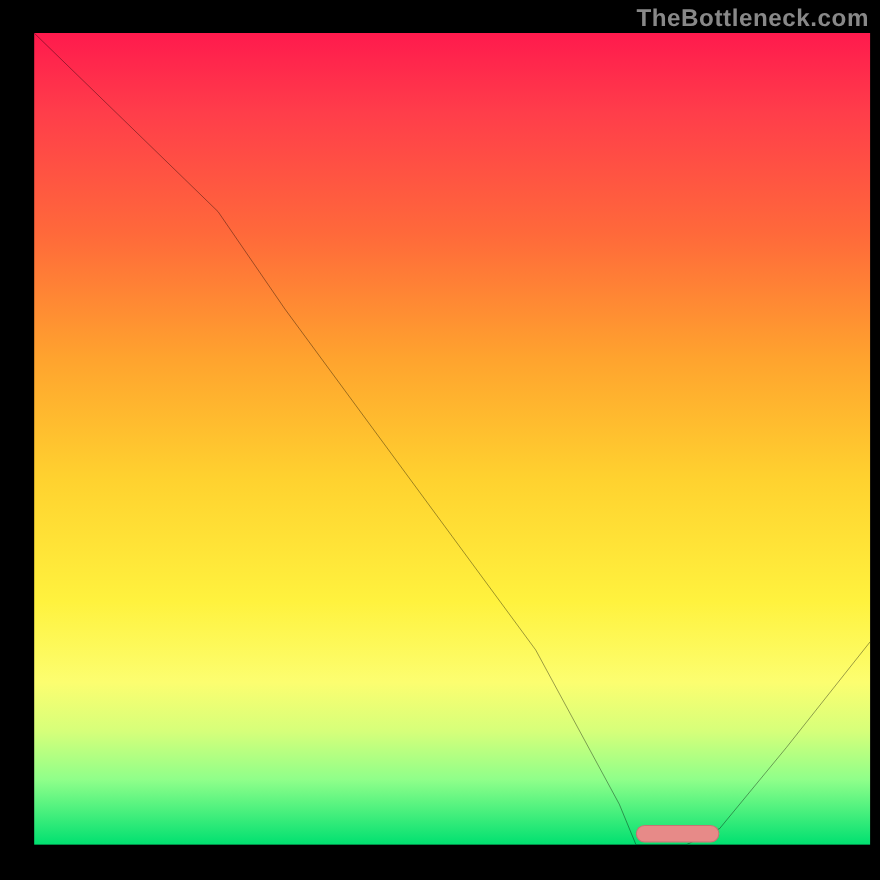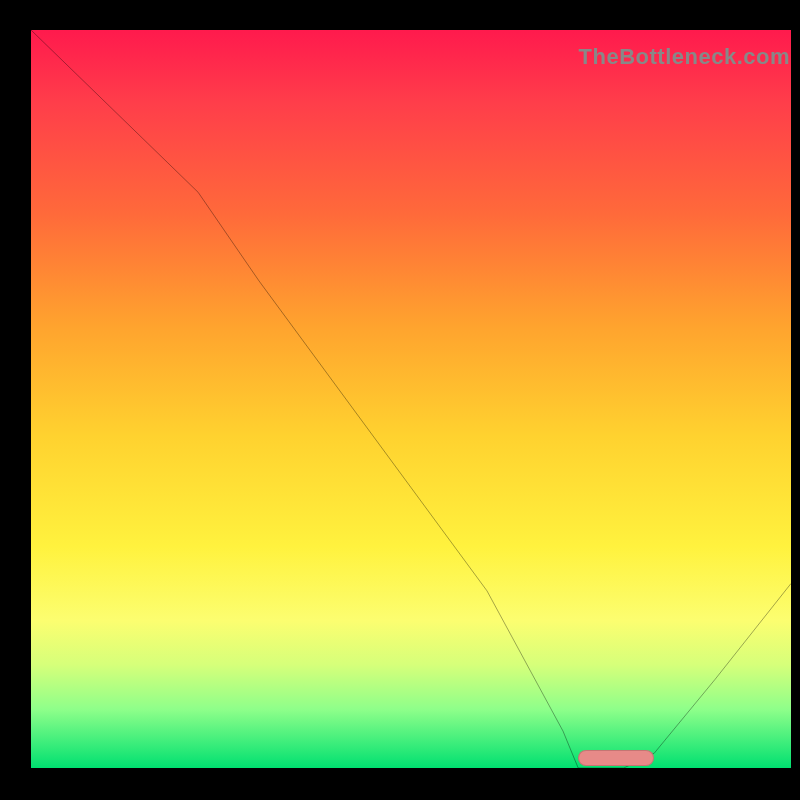--- a/index.html
+++ b/index.html
@@ -19,21 +19,20 @@
   .watermark {
     position: absolute;
     top: 4px;
     right: 10px;
     color: #888;
     font-size: 22px;
     font-weight: 600;
     letter-spacing: 0.5px;
     font-family: Arial, sans-serif;
     z-index: 5;
-    margin-top: 40px;
   }
   .axes {
     position: absolute;
     left: 25px;
     top: 30px;
     width: 760px;
     height: 738px;
     
     border-left: 6px solid #000;
     border-bottom: 6px solid #000;

